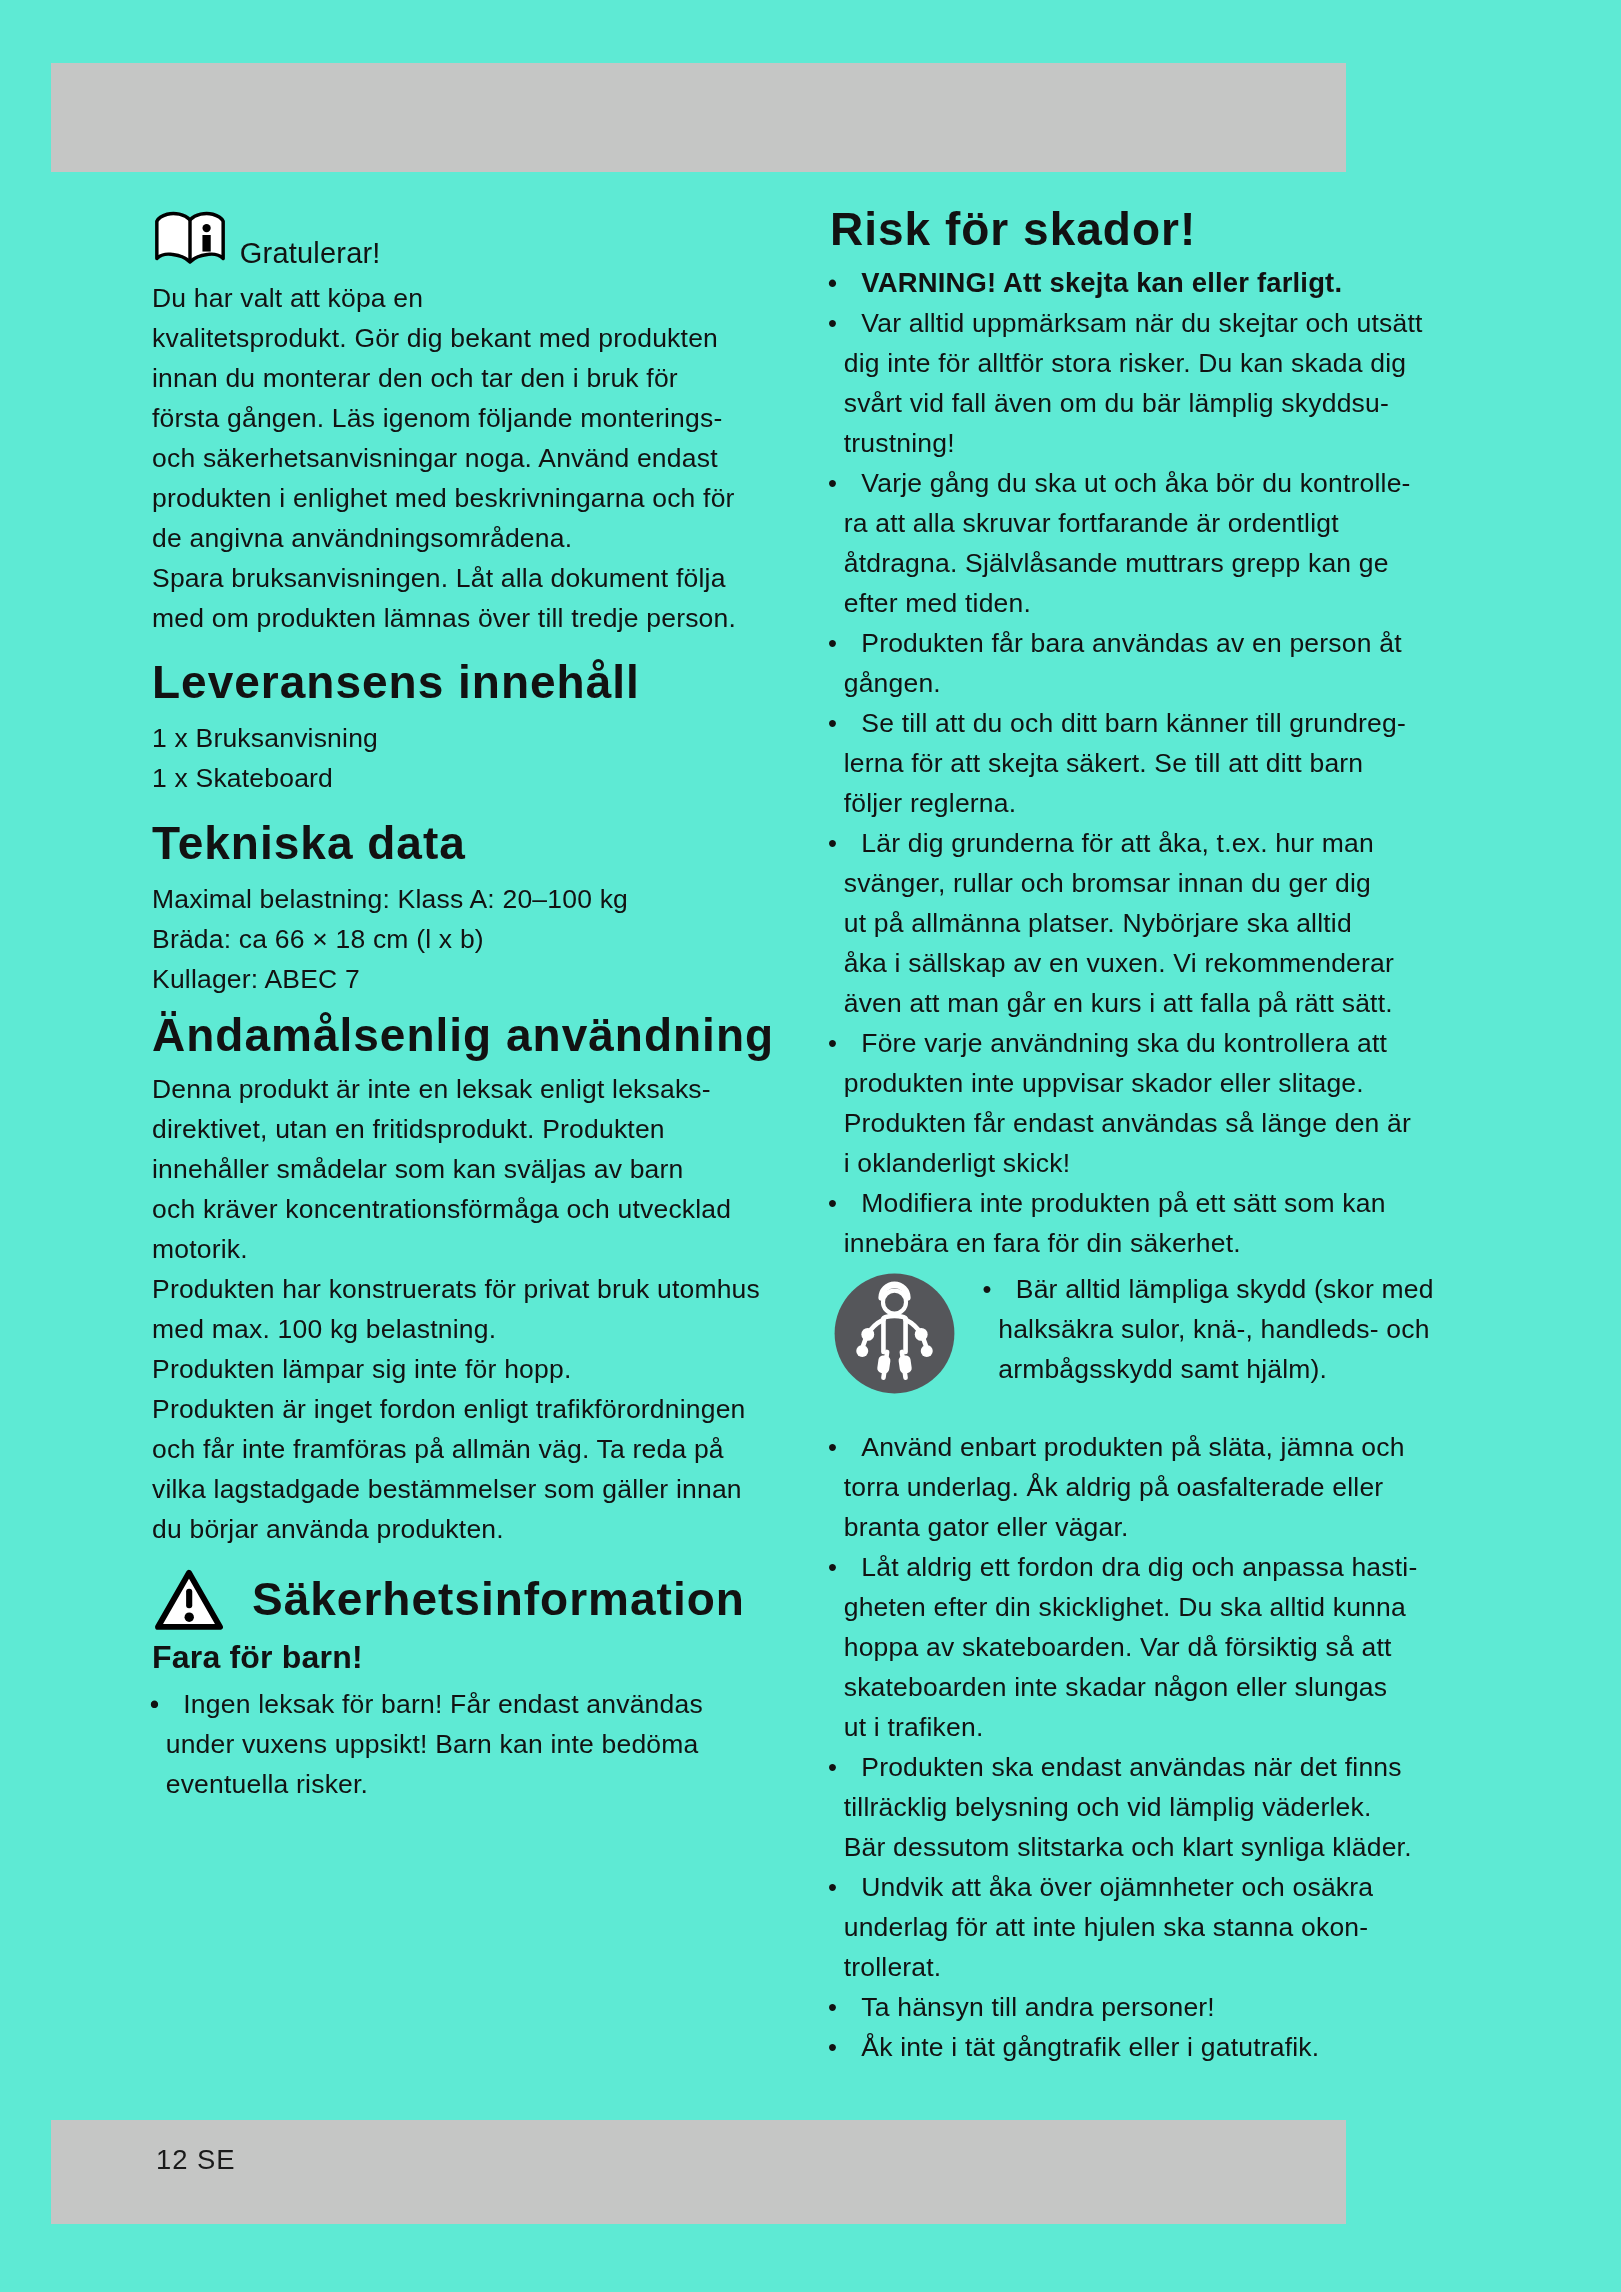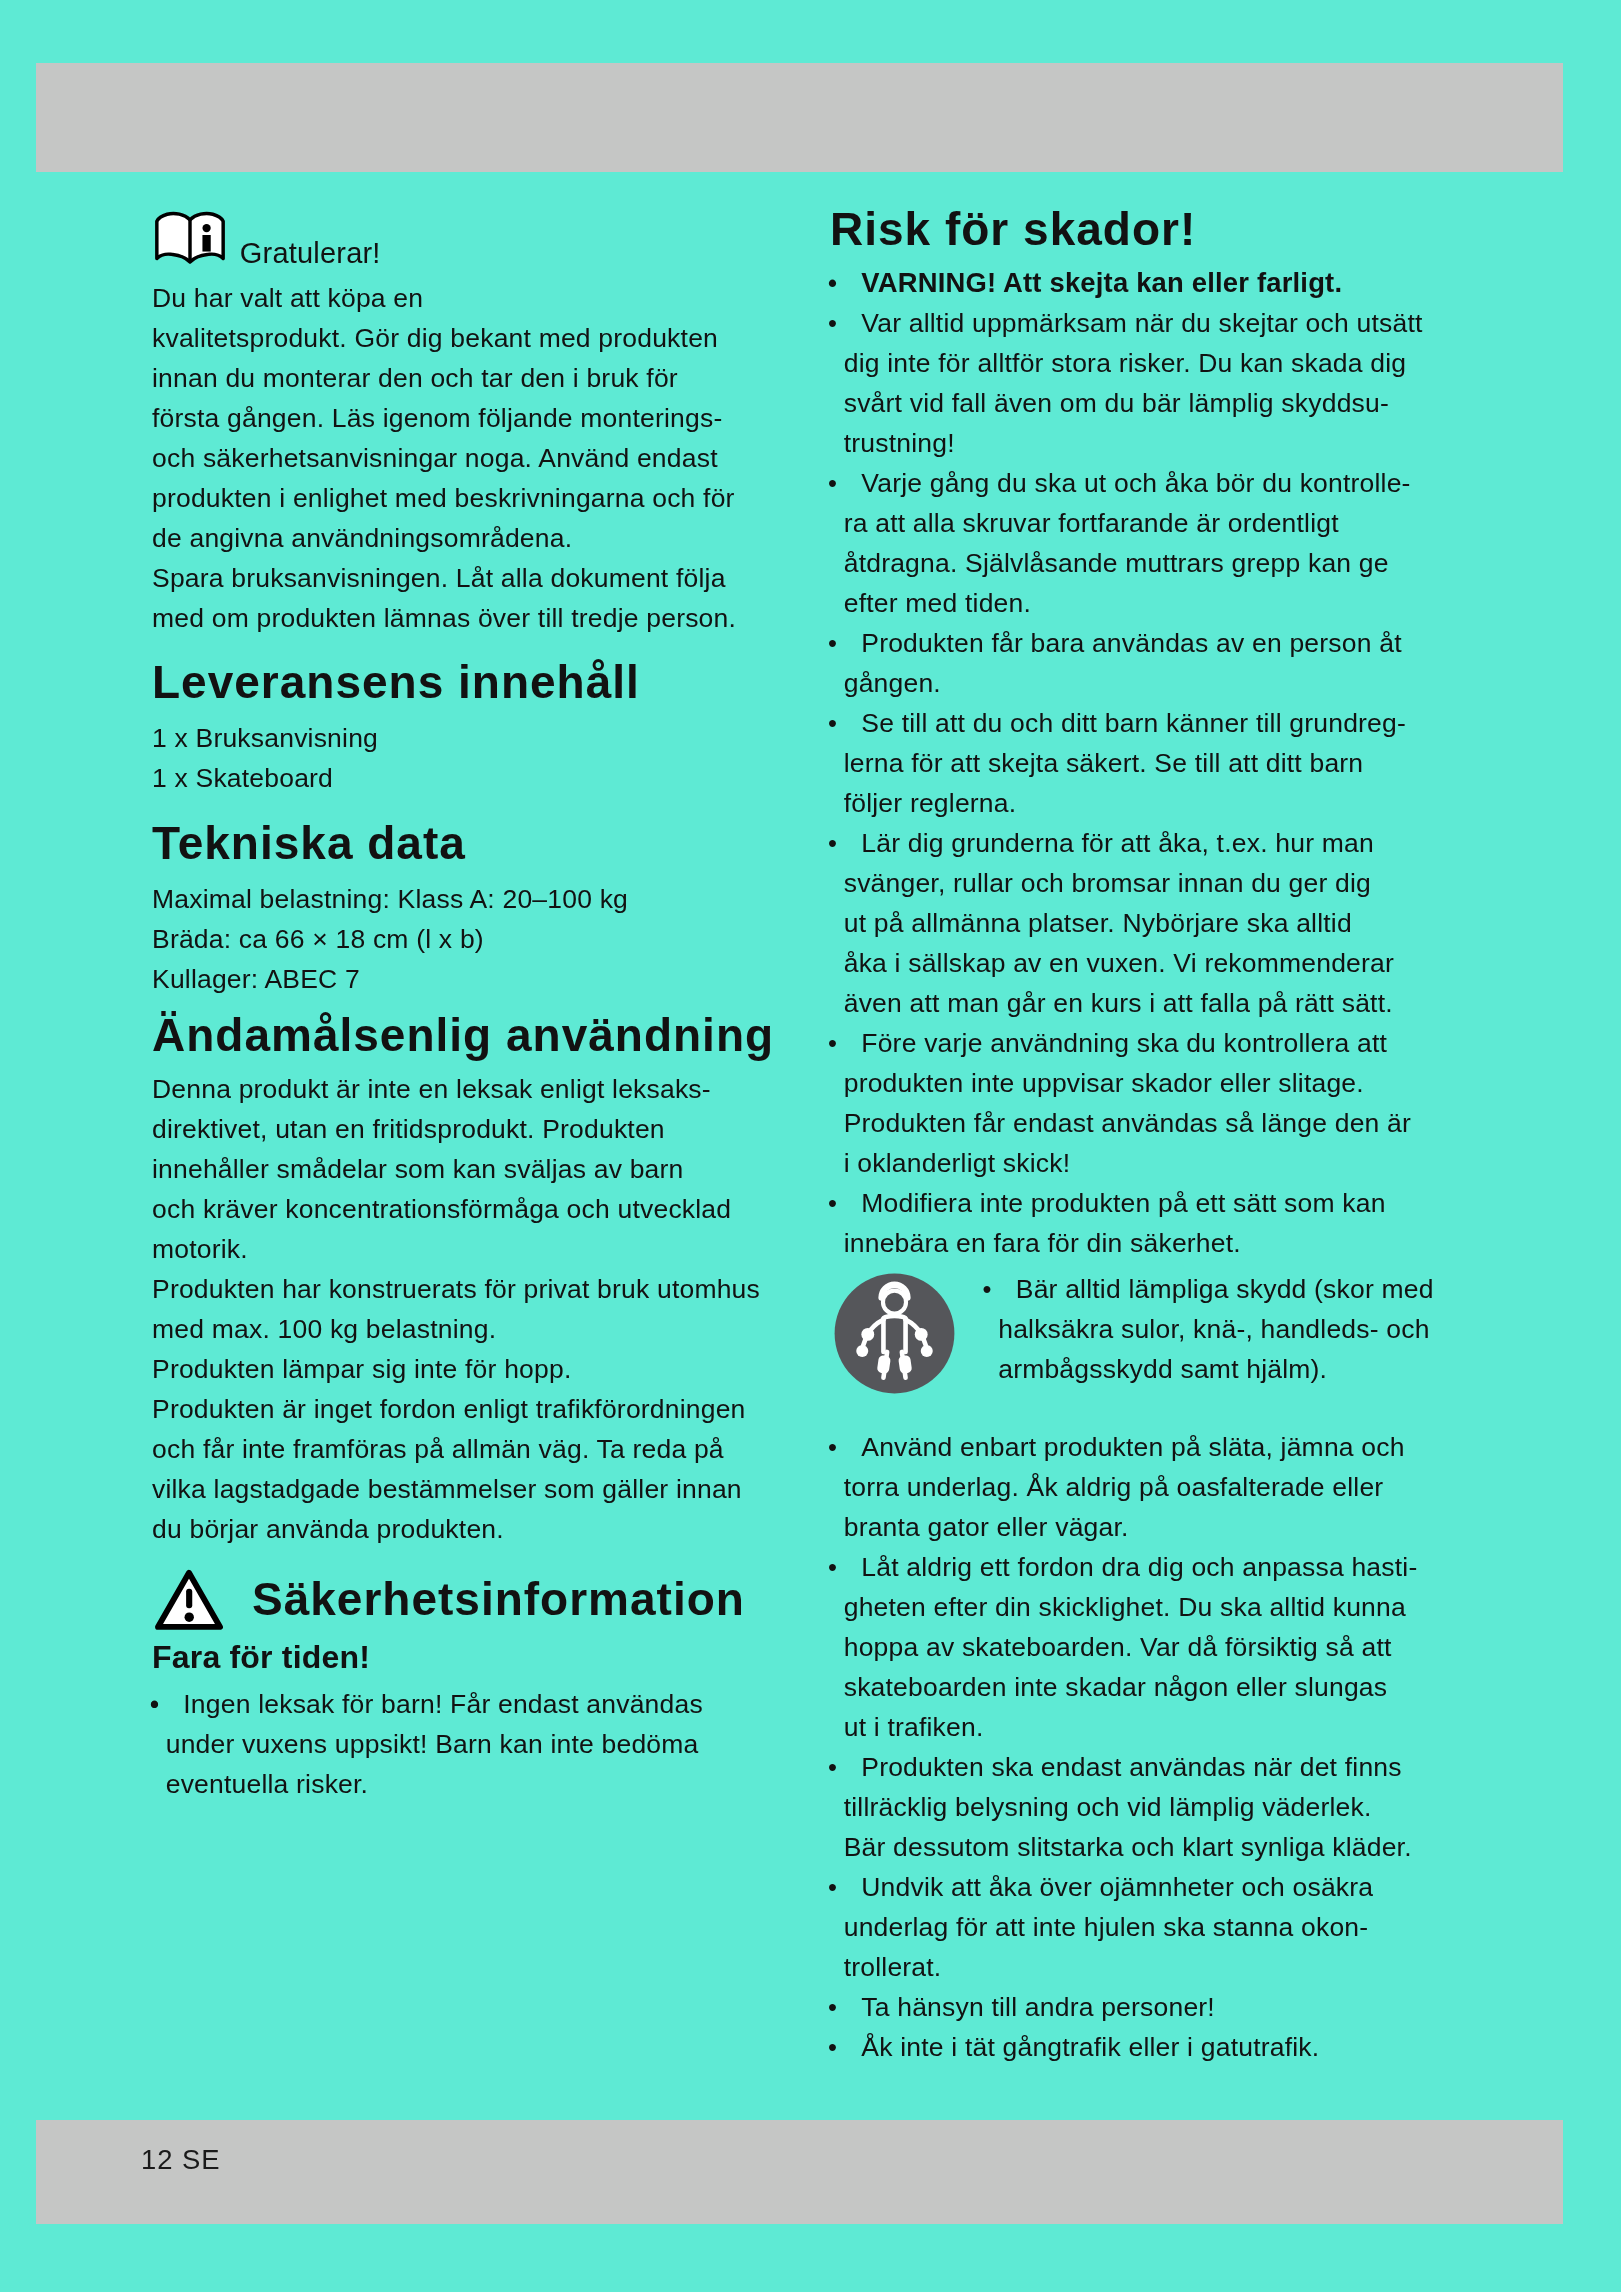--- a/index.html
+++ b/index.html
@@ -1,18 +1,18 @@
 <!DOCTYPE html>
 <html><head>
 <meta charset="utf-8">
 <style>
   html,body{margin:0;padding:0;background:#9c9c9c;}
   .page{position:relative;width:1621px;height:2293px;background:#5eead4;overflow:hidden;
         font-family:"Liberation Sans",sans-serif;color:#121212;}
-  .bar{position:absolute;left:36px;width:1527px;background:#c5c6c5;}
+  .bar{position:absolute;left:51px;width:1295px;background:#c5c6c5;}
   .bar-header{top:63px;height:109px;}
   .bar-footer{top:2120px;height:104px;}
   .footer-label{position:absolute;left:105px;top:23.5px;font-size:27.4px;letter-spacing:1px;color:#1a1a1a;}
   .col{position:absolute;width:671px;font-size:26.5px;line-height:40px;letter-spacing:0.2px;}
   .col-left{left:152px;top:209px;}
   .col-right{left:830px;top:206px;}
   .block{white-space:pre;margin:0;}
   h2{font-size:46px;line-height:47px;font-weight:700;letter-spacing:1px;margin:21.6px 0 11.8px;white-space:pre;}
   h2.tight{margin:13.7px 0 9.8px;}
   h2.no-top{margin:0 0 9.8px;}
@@ -84,21 +84,21 @@
 du börjar använda produkten.</p>
 
     <div class="safety-head">
       <svg viewBox="0 0 100 90">
         <path d="M50,8 L93,83 L7,83 Z" fill="#ffffff" stroke="#000000" stroke-width="8" stroke-linejoin="round"></path>
         <rect x="46" y="30" width="8.5" height="27" rx="4" fill="#000000"></rect>
         <circle cx="50.3" cy="69.5" r="6.5" fill="#000000"></circle>
       </svg>
       <h2>Säkerhetsinformation</h2>
     </div>
-    <h3>Fara för tiden!</h3>
+    <h3>Fara för barn!</h3>
 
     <ul>
       <li class="bold"><span class="bm">•</span></li>
       <li><span class="bm">•</span><span>Ingen leksak för barn! Får endast användas
 under vuxens uppsikt! Barn kan inte bedöma
 eventuella risker.</span></li>
     </ul>
   </div>
 
   <div class="col col-right">

